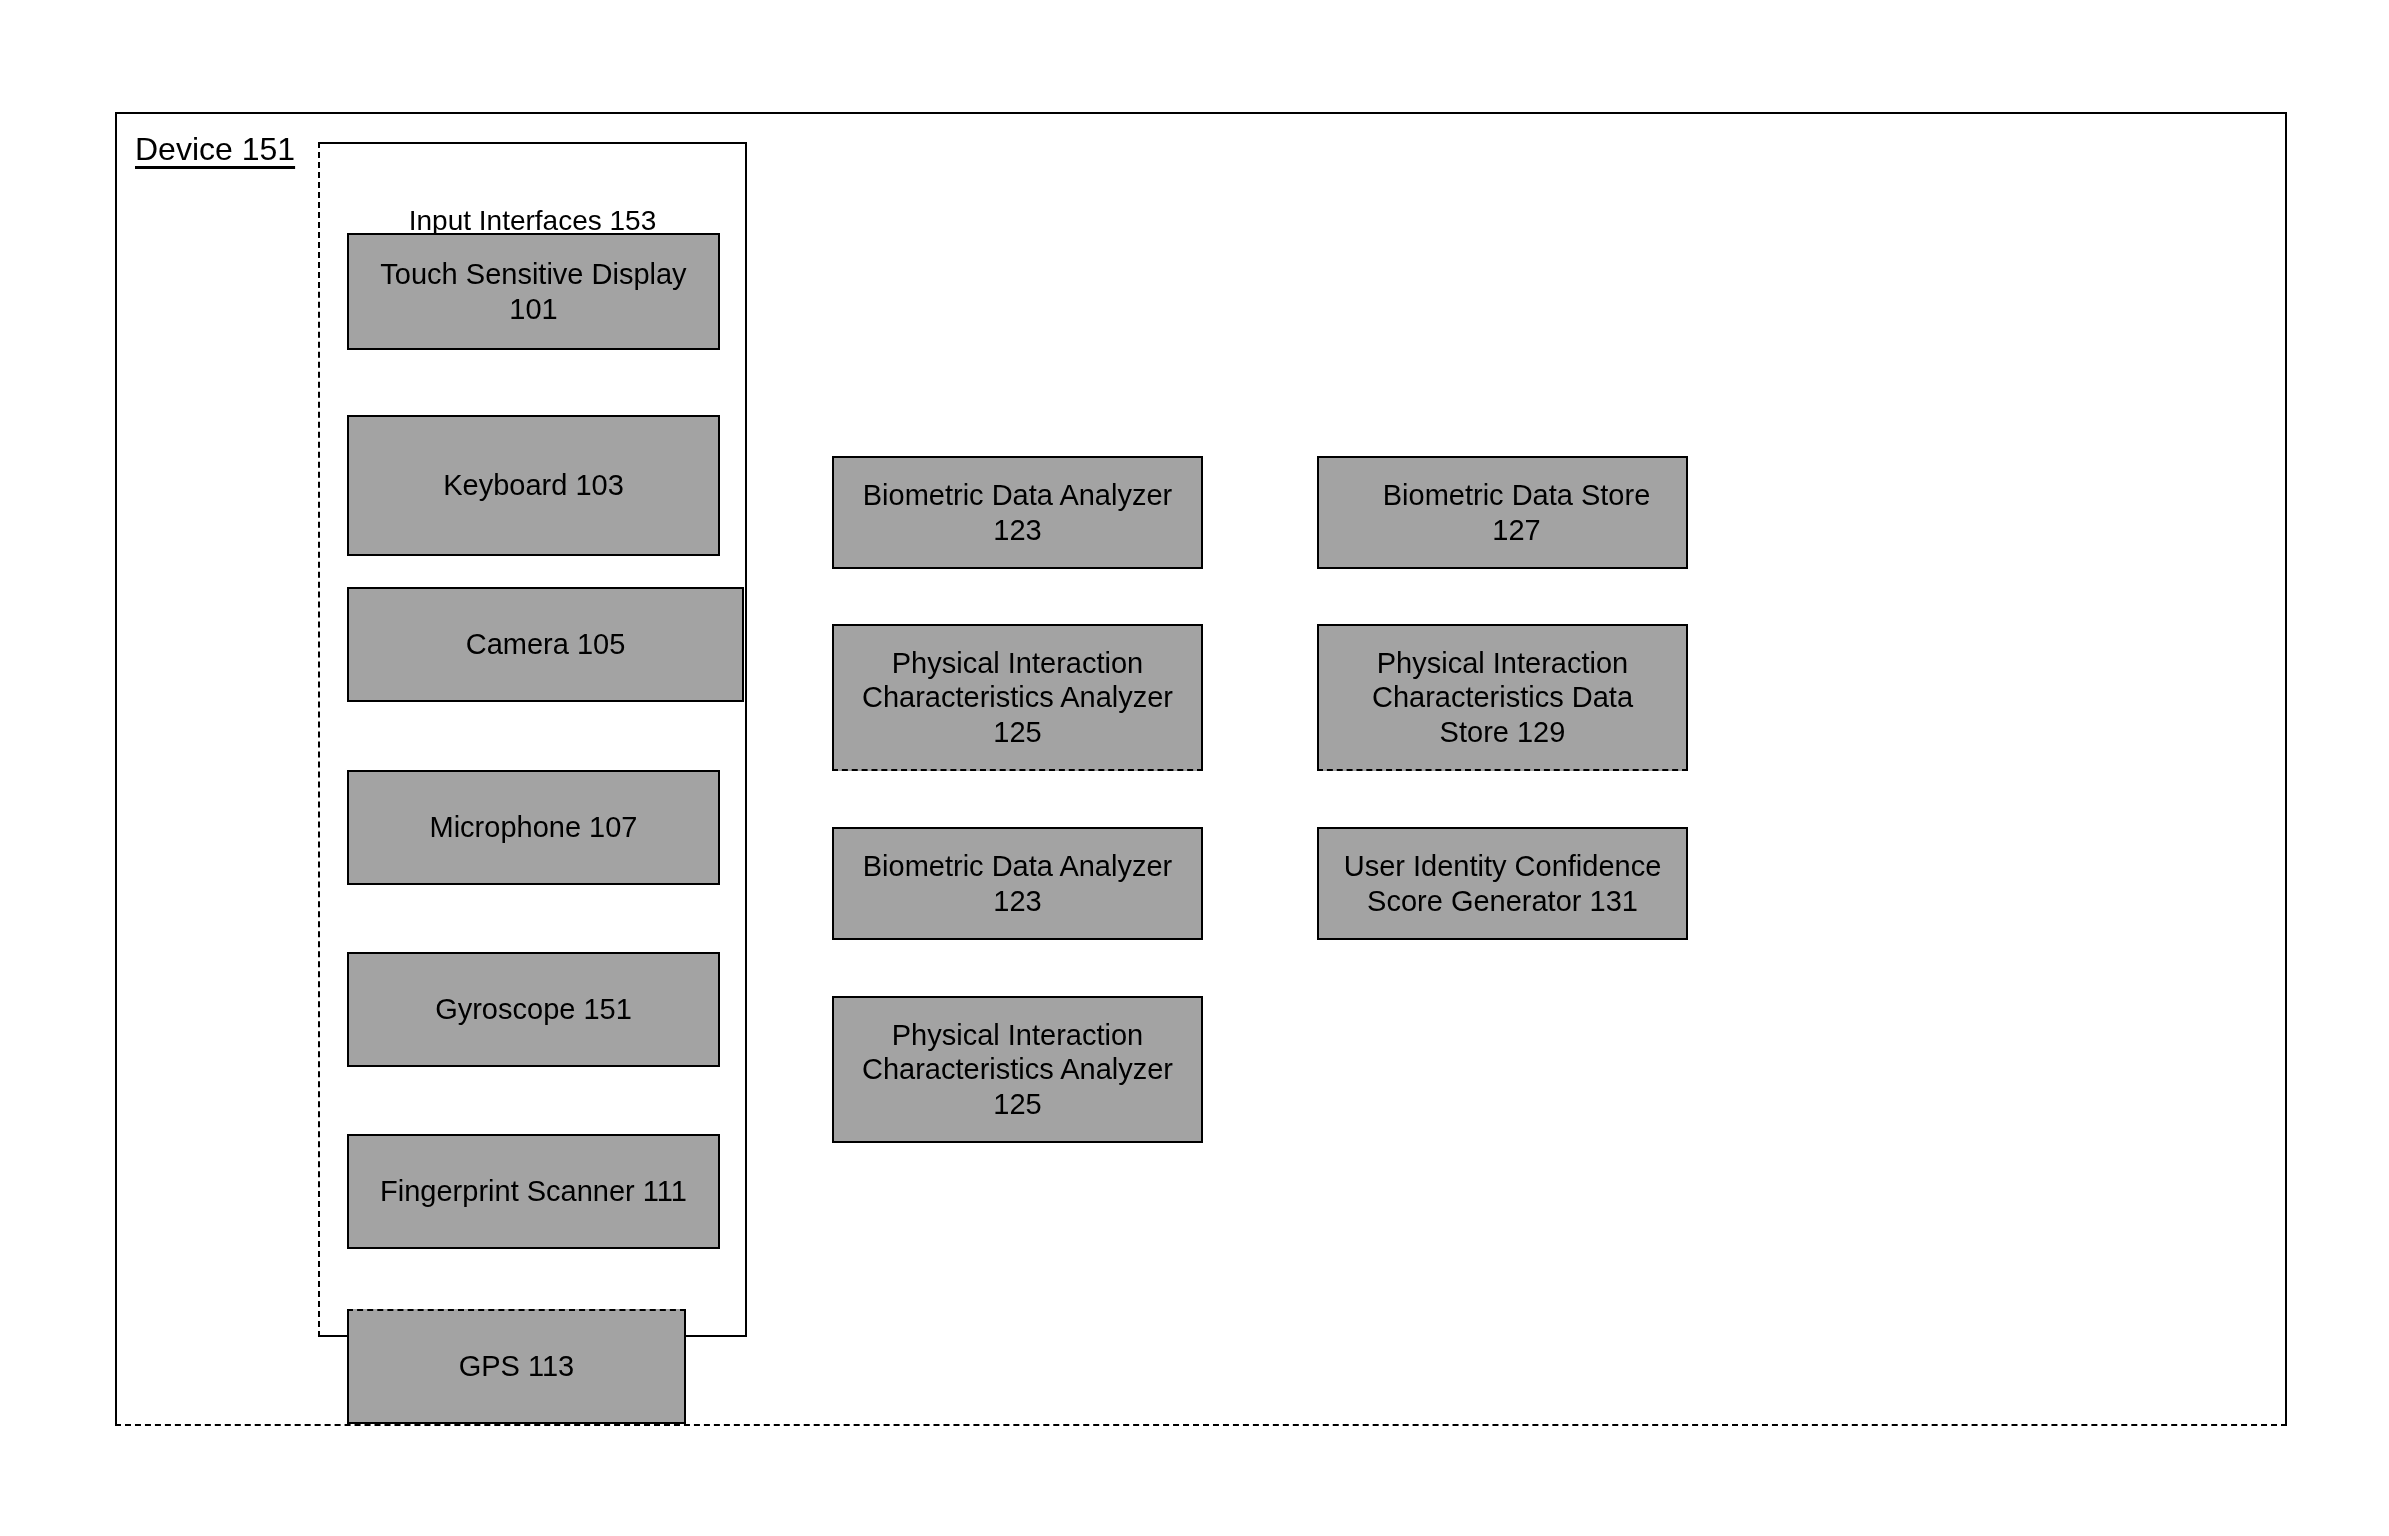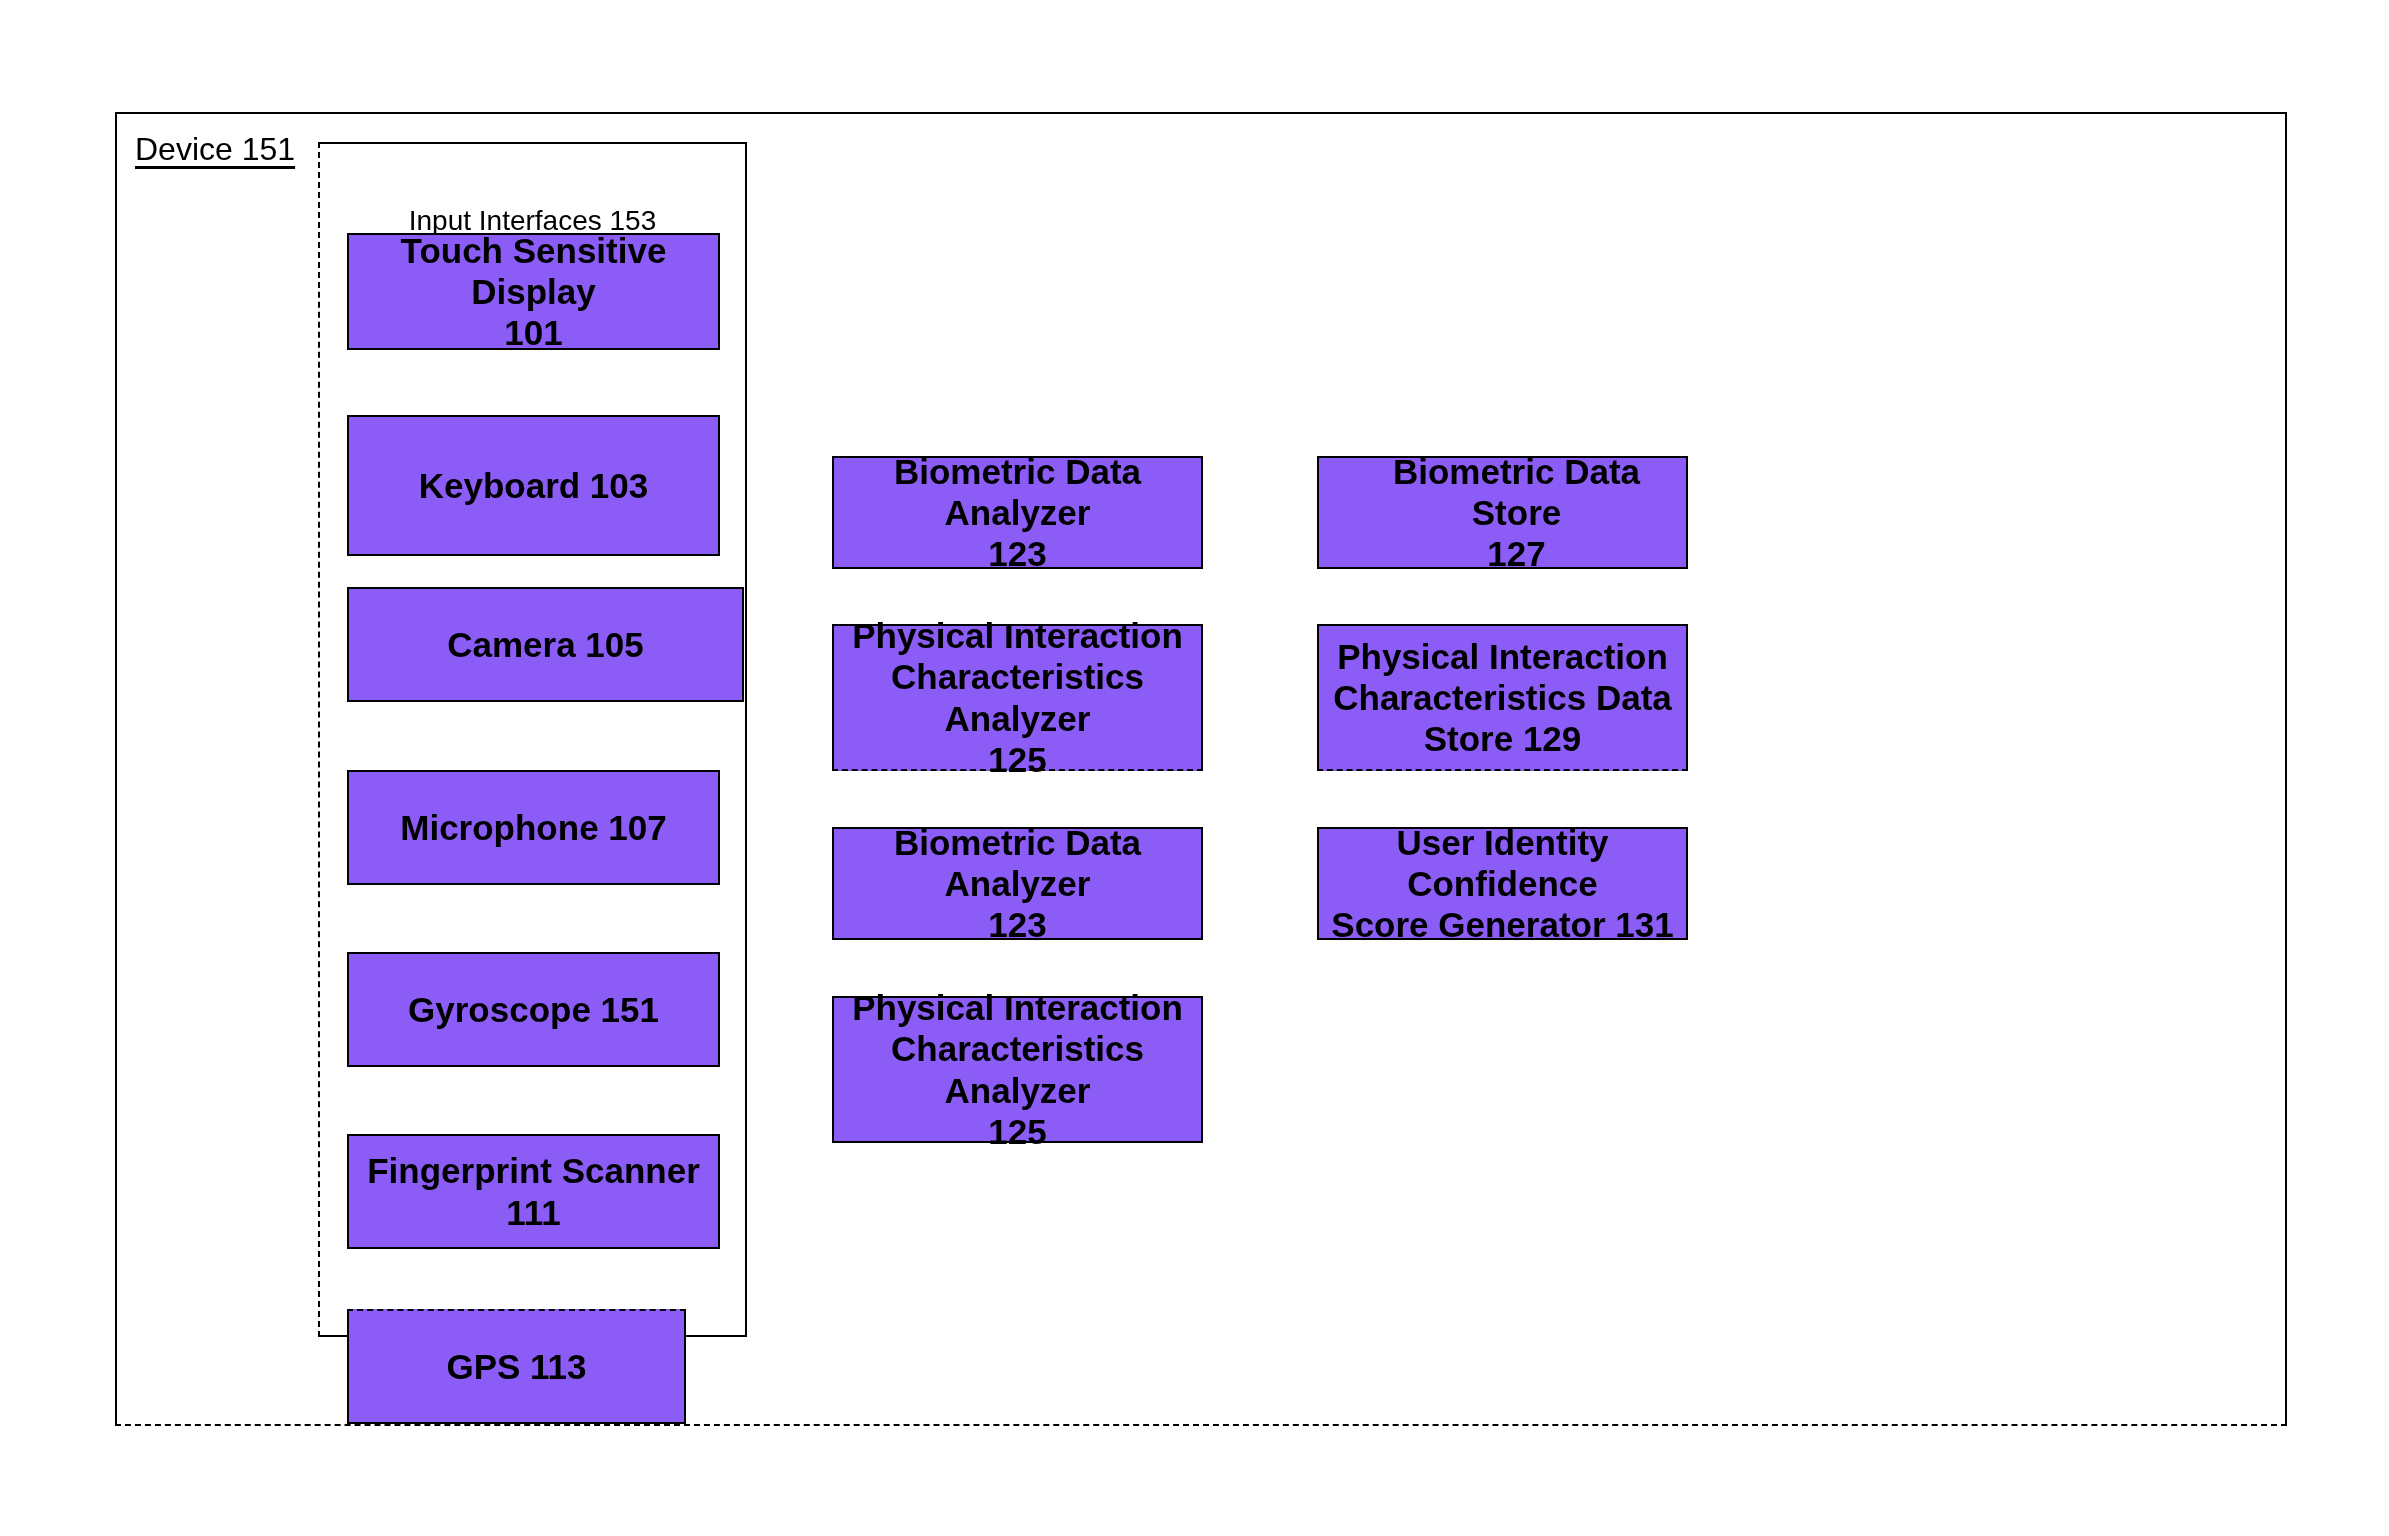--- a/index.html
+++ b/index.html
@@ -84,29 +84,28 @@
   }
   .group-title span {
     text-decoration: underline;
     text-underline-offset: 5.7px;
   }
 
   
   .box {
     position: absolute;
     box-sizing: border-box;
-    background: #8b5cf6;
+    background: #a3a3a3;
     display: flex;
     align-items: center;
     justify-content: center;
     text-align: center;
-    font-size: 35px;
+    font-size: 29px;
     line-height: 1.18;
     padding: 3.2px 8px;
-    font-weight: bold;
   }
   .box.solid {
     border: 2.4px solid #000;
   }
   .box.dash-bottom {
     border-top: 2.4px solid #000;
     border-left: 2.4px solid #000;
     border-right: 2.4px solid #000;
     border-bottom: 2.4px dashed #000;
   }

